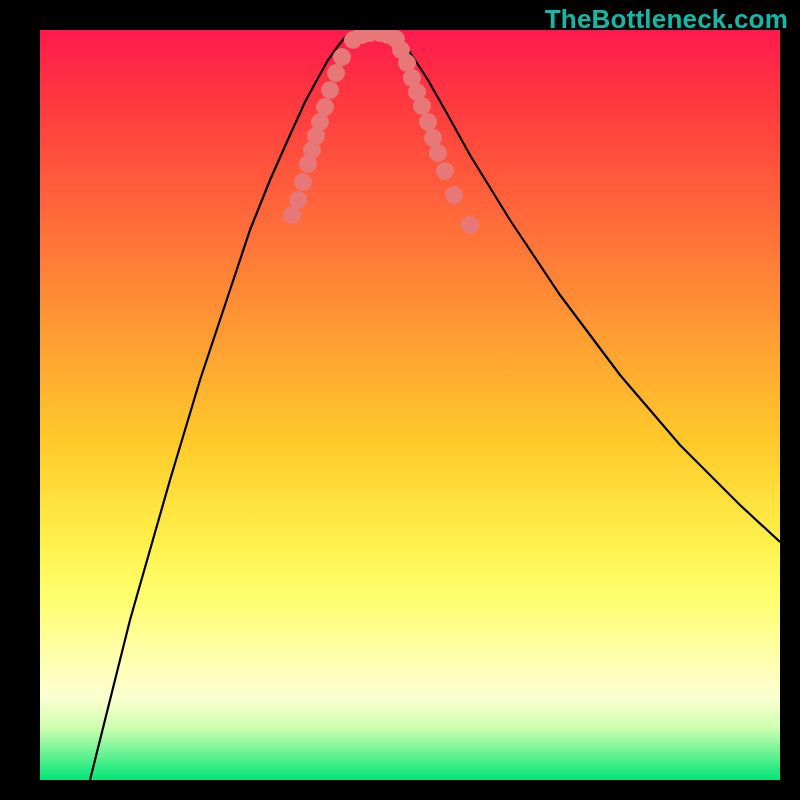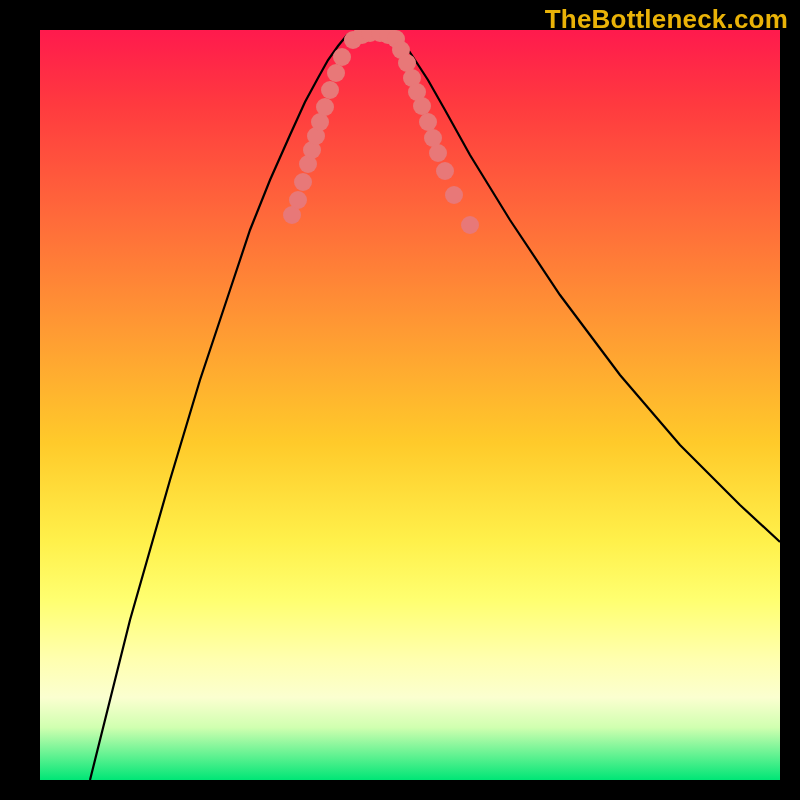--- a/index.html
+++ b/index.html
@@ -37,21 +37,21 @@
       #d0ffb0 93%,
       #00e676 100%);
   }
   .watermark {
     position: absolute;
     top: 4px;
     right: 12px;
     font-family: Arial, Helvetica, sans-serif;
     font-size: 26px;
     font-weight: 600;
-    color: #eab308;
+    color: #14b8a6;
     letter-spacing: 0.2px;
   }
   svg.curves {
     position: absolute;
     left: 0;
     top: 0;
     width: 740px;
     height: 750px;
   }
 </style>

